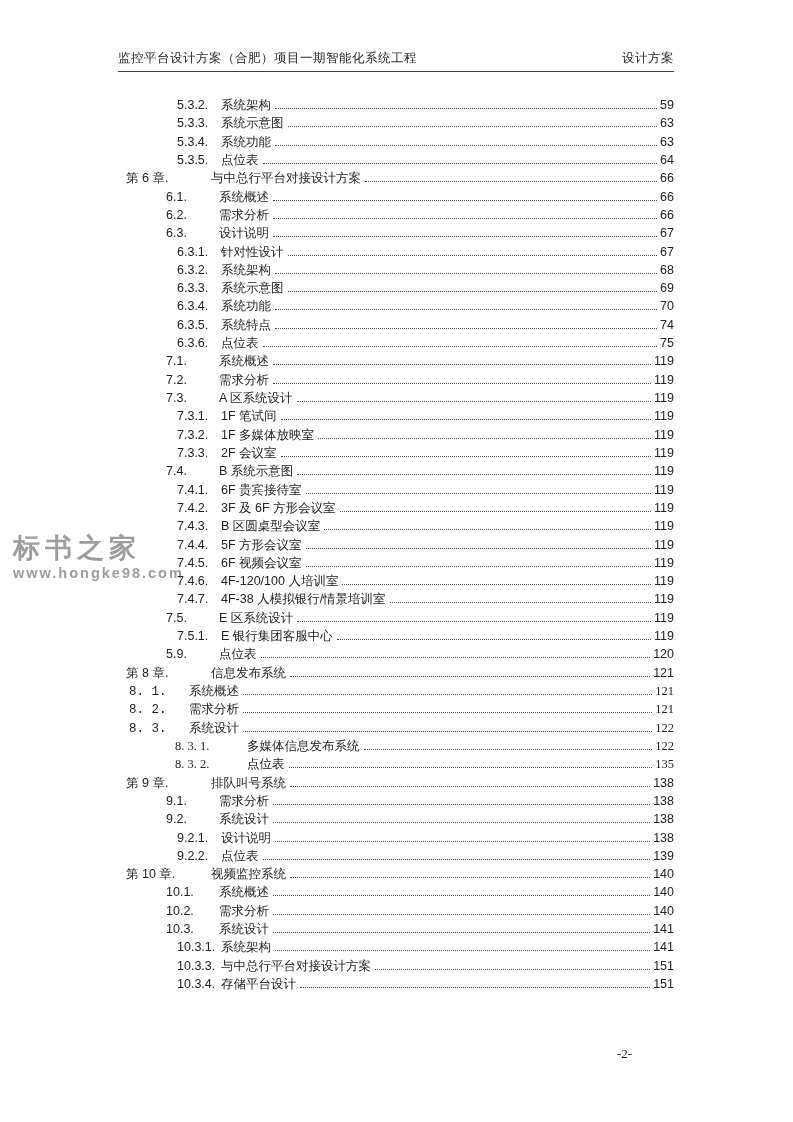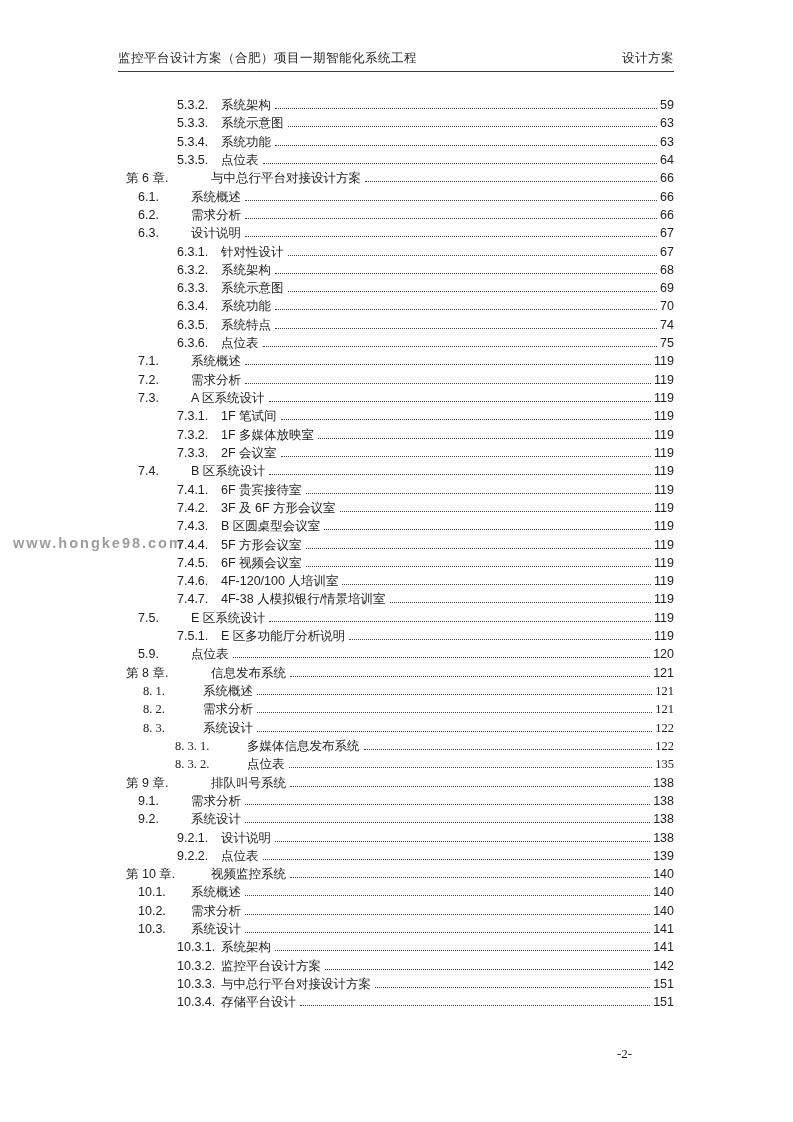--- a/index.html
+++ b/index.html
@@ -17,41 +17,42 @@
   .wm-url{font-size:14.5px;font-weight:bold;letter-spacing:2px;line-height:20px;}
 
   
   .toc{position:absolute;left:118px;top:97px;width:556px;}
   .row{display:flex;align-items:baseline;height:18.32px;font-size:12.5px;white-space:nowrap;color:#222;}
   .row .num{flex:0 0 auto;}
   .row .title{flex:0 0 auto;}
   .row .leader{flex:1 1 auto;border-bottom:1.6px dotted #454545;margin:0 3px 3.5px 4px;min-width:8px;}
   .row .pg{flex:0 0 auto;text-align:center;}
   .row.lvl1 .num{margin-left:8px;width:85px;}
-  .row.lvl2 .num{margin-left:20px;width:53px;}
+  .row.lvl2 .num{margin-left:48px;width:53px;}
   .row.lvl3 .num{margin-left:59px;width:44px;}
   .row.serif{font-family:"Liberation Serif",serif;}
-  .row.serif.lvl2 .num{margin-left:25px;width:60px;}
+  .row.serif.lvl2 .num{margin-left:11px;width:60px;font-family:Liberation Mono, monospace;}
   .row.serif.lvl3 .num{margin-left:57px;width:72px;}
 
   
   .footer-pg{position:absolute;left:617px;top:1046px;font-size:13px;font-family:"Liberation Serif",serif;color:#1a1a1a;}
 </style>
 </head>
 <body>
 
 <div class="page">
 
   <div class="hdr">
     <span>监控平台设计方案（合肥）项目一期智能化系统工程</span>
     <span>设计方案</span>
   </div>
   <div class="hdr-rule"></div>
 
   <div class="wm">
+    <div class="wm-title">标书之家</div>
     <div class="wm-url">www.hongke98.com</div>
   </div>
 
   <div class="toc" id="toc">
       <div class="row lvl3">
     <span class="num">5.3.2.</span>
     <span class="title">系统架构</span>
     <span class="leader"></span>
     <span class="pg">59</span>
   </div>
@@ -164,21 +165,21 @@
     <span class="pg">119</span>
   </div>
       <div class="row lvl3">
     <span class="num">7.3.3.</span>
     <span class="title">2F 会议室</span>
     <span class="leader"></span>
     <span class="pg">119</span>
   </div>
       <div class="row lvl2">
     <span class="num">7.4.</span>
-    <span class="title">B 区系统设计</span>
+    <span class="title">B 系统示意图</span>
     <span class="leader"></span>
     <span class="pg">119</span>
   </div>
       <div class="row lvl3">
     <span class="num">7.4.1.</span>
     <span class="title">6F 贵宾接待室</span>
     <span class="leader"></span>
     <span class="pg">119</span>
   </div>
       <div class="row lvl3">
@@ -218,21 +219,21 @@
     <span class="pg">119</span>
   </div>
       <div class="row lvl2">
     <span class="num">7.5.</span>
     <span class="title">E 区系统设计</span>
     <span class="leader"></span>
     <span class="pg">119</span>
   </div>
       <div class="row lvl3">
     <span class="num">7.5.1.</span>
-    <span class="title">E 区多功能厅分析说明</span>
+    <span class="title">E 银行集团客服中心</span>
     <span class="leader"></span>
     <span class="pg">119</span>
   </div>
       <div class="row lvl2">
     <span class="num">5.9.</span>
     <span class="title">点位表</span>
     <span class="leader"></span>
     <span class="pg">120</span>
   </div>
       <div class="row lvl1">
@@ -325,26 +326,20 @@
     <span class="leader"></span>
     <span class="pg">141</span>
   </div>
       <div class="row lvl3">
     <span class="num">10.3.1.</span>
     <span class="title">系统架构</span>
     <span class="leader"></span>
     <span class="pg">141</span>
   </div>
       <div class="row lvl3">
-    <span class="num">10.3.2.</span>
-    <span class="title">监控平台设计方案</span>
-    <span class="leader"></span>
-    <span class="pg">142</span>
-  </div>
-      <div class="row lvl3">
     <span class="num">10.3.3.</span>
     <span class="title">与中总行平台对接设计方案</span>
     <span class="leader"></span>
     <span class="pg">151</span>
   </div>
       <div class="row lvl3">
     <span class="num">10.3.4.</span>
     <span class="title">存储平台设计</span>
     <span class="leader"></span>
     <span class="pg">151</span>

